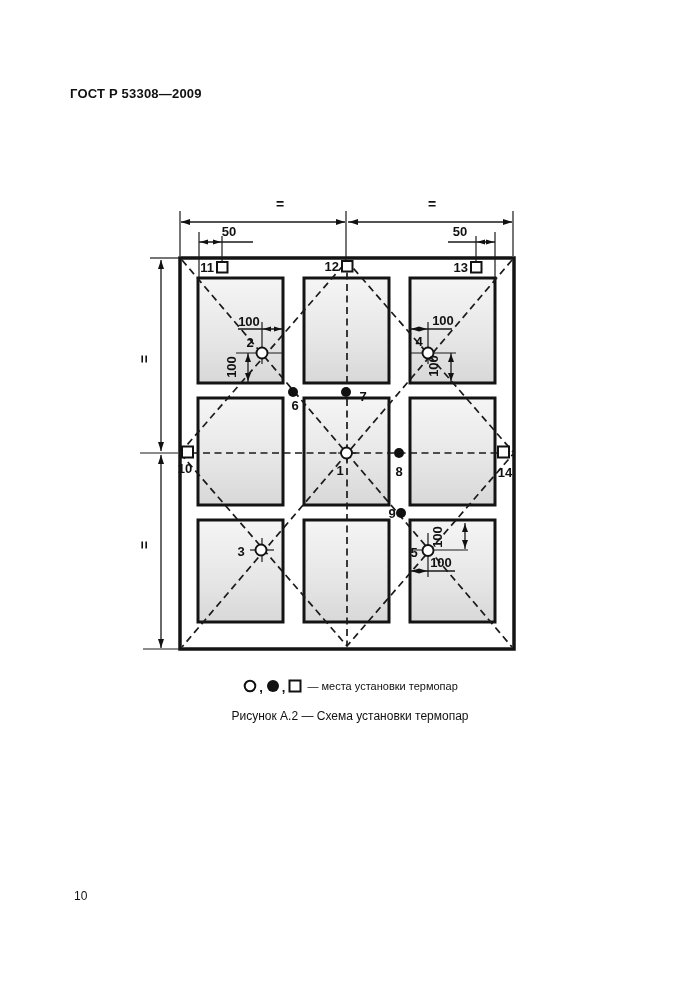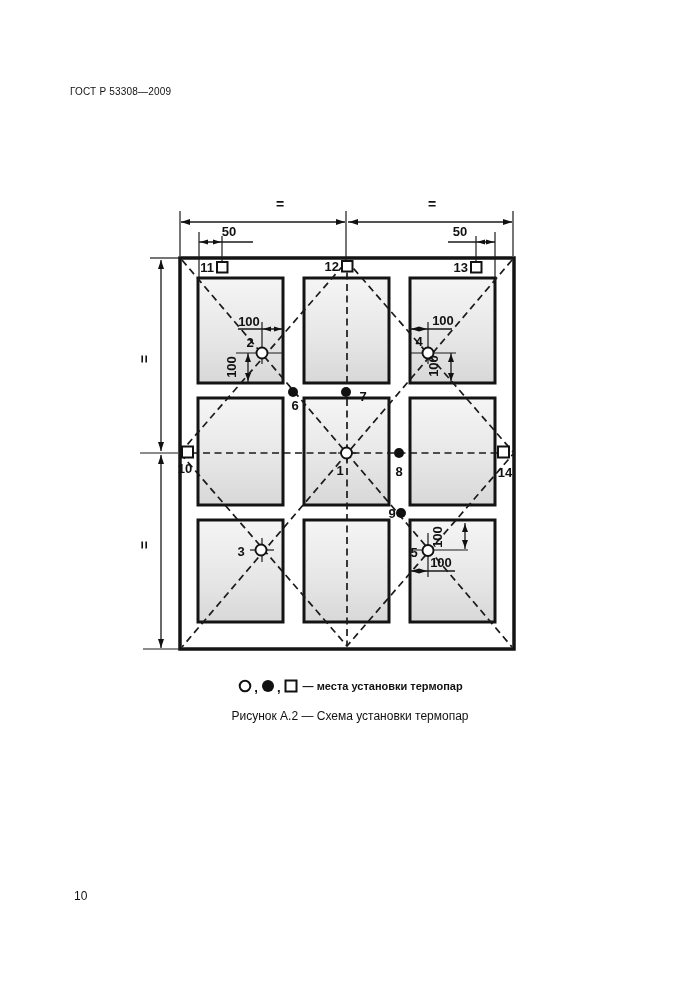--- a/index.html
+++ b/index.html
@@ -7,31 +7,31 @@
     position:relative;
     width:700px;height:990px;
     background:#ffffff;
     font-family:"Liberation Sans", sans-serif;
     color:#111;
     overflow:hidden;
     margin:0 auto;
   }
   .doc-header{
     position:absolute;left:70px;top:86px;
-    font-size:10px;font-weight:normal;letter-spacing:.2px;
+    font-size:13px;font-weight:bold;letter-spacing:.2px;
   }
   .figure-svg{position:absolute;left:0;top:0;}
   .legend{
     position:absolute;left:0;right:0;top:678px;
     display:flex;justify-content:center;align-items:center;
     font-size:11px;
   }
   .legend .sym{display:inline-block;vertical-align:middle;margin:0 1px;}
   .legend .comma{font-weight:bold;font-size:13px;margin:0 2px 0 1px;position:relative;top:2px;}
-  .legend .legend-text{margin-left:4px;font-weight:bold;}
+  .legend .legend-text{margin-left:4px;}
   .caption{
     position:absolute;left:0;right:0;top:709px;
     text-align:center;font-size:12px;line-height:15px;
   }
   .page-number{
     position:absolute;left:74px;top:889px;
     font-size:12px;
   }
   svg text{font-family:"Liberation Sans", sans-serif;fill:#111;}
   .lbl{font-size:13px;font-weight:bold;}

